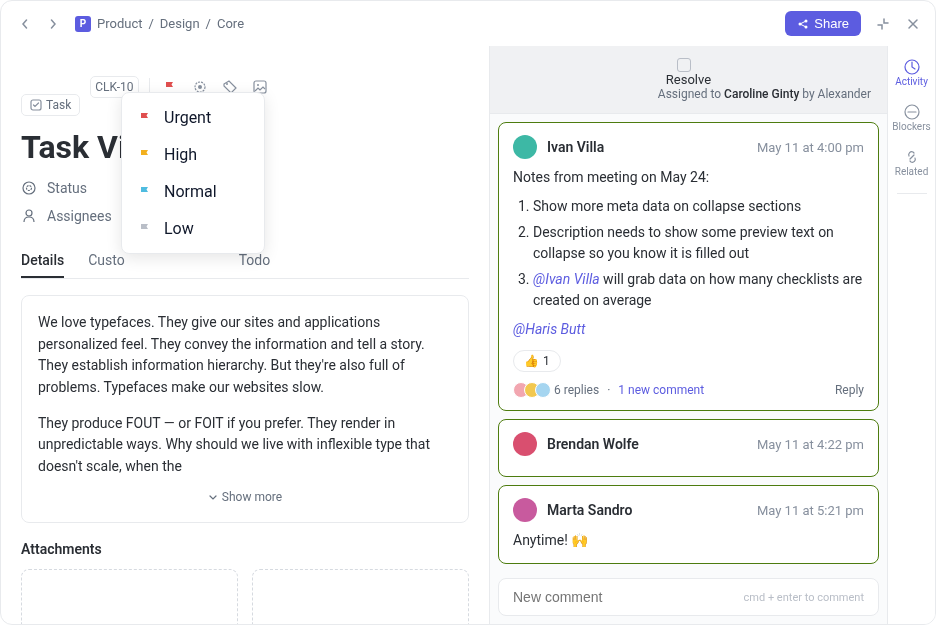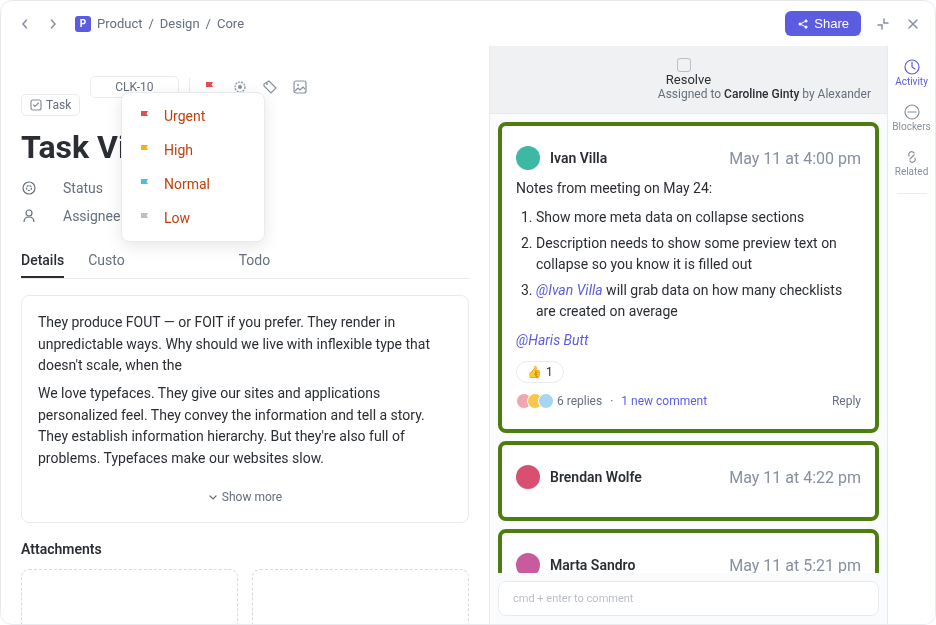--- a/index.html
+++ b/index.html
@@ -16,34 +16,34 @@
 
 
 .body { display: flex; flex: 1; overflow: hidden; }
 .left { flex: 1; padding: 12px 20px; overflow-y: auto; position: relative; }
 .right { width: 398px; border-left: 1px solid #e8eaed; display: flex; flex-direction: column; background: #fafbfc; }
 .rail { width: 48px; border-left: 1px solid #e8eaed; display: flex; flex-direction: column; align-items: center; padding-top: 12px; gap: 16px; background: #fff; }
 
 
 .badges { display: flex; align-items: center; gap: 10px; margin-bottom: 12px; position: relative; }
 .badge-task { display: flex; align-items: center; gap: 4px; border: 1px solid #e8eaed; border-radius: 5px; padding: 3px 8px; font-size: 12px; color: #656f7d; margin-top: 36px; }
-.badge-id { border: 1px solid #e8eaed; border-radius: 5px; padding: 3px 24px; font-size: 12px; color: #656f7d; }
+.badge-id { border: 1px solid #e8eaed; border-radius: 5px; padding: 3px 4px; font-size: 12px; color: #656f7d; }
 .tb-icon { width: 20px; height: 20px; display: flex; align-items: center; justify-content: center; color: #87909e; cursor: pointer; }
 .tb-icon.flag-red { color: #e04f4f; }
 
 
 .dropdown { position: absolute; top: 34px; left: 100px; width: 144px; background: #fff; border: 1px solid #e8eaed; border-radius: 8px; box-shadow: 0 4px 16px rgba(0,0,0,0.1); padding: 6px 0; z-index: 100; }
-.dd-item { display: flex; align-items: center; gap: 12px; padding: 9px 16px; cursor: pointer; font-size: 14px; color: #c2410c; }
+.dd-item { display: flex; align-items: center; gap: 12px; padding: 9px 16px; cursor: pointer; font-size: 16px; color: #0f172a; }
 .flag-svg { width: 14px; height: 14px; }
 
 
 .title { font-size: 32px; font-weight: 700; margin-bottom: 14px; }
 
 
-.meta-row { display: flex; align-items: center; gap: 26px; color: #656f7d; font-size: 14px; margin-bottom: 12px; }
+.meta-row { display: flex; align-items: center; gap: 10px; color: #656f7d; font-size: 14px; margin-bottom: 12px; }
 .meta-icon { width: 16px; height: 16px; }
 
 
 .tabs { display: flex; gap: 24px; border-bottom: 1px solid #e8eaed; margin-top: 20px; margin-bottom: 16px; }
 .tab { padding: 8px 0; color: #656f7d; cursor: pointer; font-size: 14px; }
 .tab.active { color: #2a2e34; border-bottom: 2px solid #2a2e34; font-weight: 500; }
 
 
 .desc-box { border: 1px solid #e8eaed; border-radius: 8px; padding: 16px; color: #2a2e34; line-height: 1.55; font-size: 14px; }
 .desc-p { margin-bottom: 14px; }
@@ -54,25 +54,25 @@
 .attach-row { display: flex; gap: 14px; }
 .attach-box { flex: 1; height: 130px; border: 1px dashed #d6dae0; border-radius: 8px; display: flex; align-items: center; justify-content: center; color: #b9bec7; }
 
 
 .resolve-bar { display: flex; align-items: center; padding: 12px 16px; background: #f0f1f3; border-bottom: 1px solid #e8eaed; font-size: 13px; flex-direction: column; }
 .resolve-chk { width: 14px; height: 14px; border: 1.5px solid #b9bec7; border-radius: 3px; margin-right: 10px; }
 .assigned { margin-left: auto; color: #656f7d; font-size: 12px; }
 .assigned .name { color: #2a2e34; font-weight: 500; }
 
 .comments { flex: 1; overflow-y: auto; padding: 8px; }
-.comment { background: #fff; border: 4px solid #4d7c0f; border-radius: 8px; padding: 20px 14px; margin-bottom: 8px; }
+.comment { background: #fff; border: 1px solid #4d7c0f; border-radius: 8px; padding: 12px 14px; margin-bottom: 8px; }
 .c-head { display: flex; align-items: center; margin-bottom: 8px; }
 .avatar { width: 24px; height: 24px; border-radius: 50%; margin-right: 10px; }
 .c-name { font-weight: 600; font-size: 14px; }
-.c-time { margin-left: auto; color: #87909e; font-size: 16px; }
+.c-time { margin-left: auto; color: #87909e; font-size: 13px; }
 .c-body { font-size: 14px; line-height: 1.5; color: #2a2e34; }
 .c-body ol { margin: 8px 0 8px 20px; }
 .c-body li { margin-bottom: 5px; }
 .mention { color: #5c5ce0; font-style: italic; }
 .react { display: inline-flex; align-items: center; gap: 4px; border: 1px solid #e8eaed; border-radius: 14px; padding: 3px 10px; font-size: 12px; margin-top: 10px; cursor: pointer; }
 .c-foot { display: flex; align-items: center; gap: 8px; margin-top: 10px; font-size: 12px; color: #656f7d; }
 .c-foot .mini-avs { display: flex; }
 .mini-av { width: 16px; height: 16px; border-radius: 50%; border: 1.5px solid #fff; margin-right: -5px; }
 .reply-link { margin-left: auto; cursor: pointer; }
 .newc { color: #5c5ce0; }
@@ -216,22 +216,22 @@
         <span>Assignees</span>
       </div>
 
       <div class="tabs">
         <div class="tab active">Details</div>
         <div class="tab">Custo</div>
         <div class="tab" style="margin-left:90px">Todo</div>
       </div>
 
       <div class="desc-box">
+        <p class="desc-p">We love typefaces. They give our sites and applications personalized feel. They convey the information and tell a story. They establish information hierarchy. But they're also full of problems. Typefaces make our websites slow.</p>
         <p class="desc-p" style="margin-bottom:6px">They produce FOUT — or FOIT if you prefer. They render in unpredictable ways. Why should we live with inflexible type that doesn't scale, when the</p>
-        <p class="desc-p">We love typefaces. They give our sites and applications personalized feel. They convey the information and tell a story. They establish information hierarchy. But they're also full of problems. Typefaces make our websites slow.</p>
         <div class="show-more">
           <svg width="10" height="10" viewBox="0 0 10 10">
               <path d="M2 4l3 3 3-3" stroke="currentColor" fill="none" stroke-width="1.2" stroke-linecap="round"></path>
             </svg>
           <span>Show more</span>
         </div>
       </div>
 
       <div class="section-h">Attachments</div>
       <div class="attach-row">
@@ -307,20 +307,21 @@
           <div class="c-head">
             <div class="avatar" style="background:#c85a9e"></div>
             <span class="c-name">Marta Sandro</span>
             <span class="c-time">May 11 at 5:21 pm</span>
           </div>
           <div class="c-body">Anytime! 🙌</div>
         </div>
       </div>
 
       <div class="newcomment">
+        <input placeholder="New comment" style="">
         <span class="hint">cmd + enter to comment</span>
       </div>
     </div>
 
     <div class="rail">
       <div class="rail-item active">
         <svg width="18" height="18" viewBox="0 0 18 18">
             <circle cx="9" cy="9" r="7" stroke="currentColor" fill="none" stroke-width="1.2"></circle>
             <path d="M9 4v5l3 2" stroke="currentColor" fill="none" stroke-width="1.2" stroke-linecap="round"></path>
           </svg>

